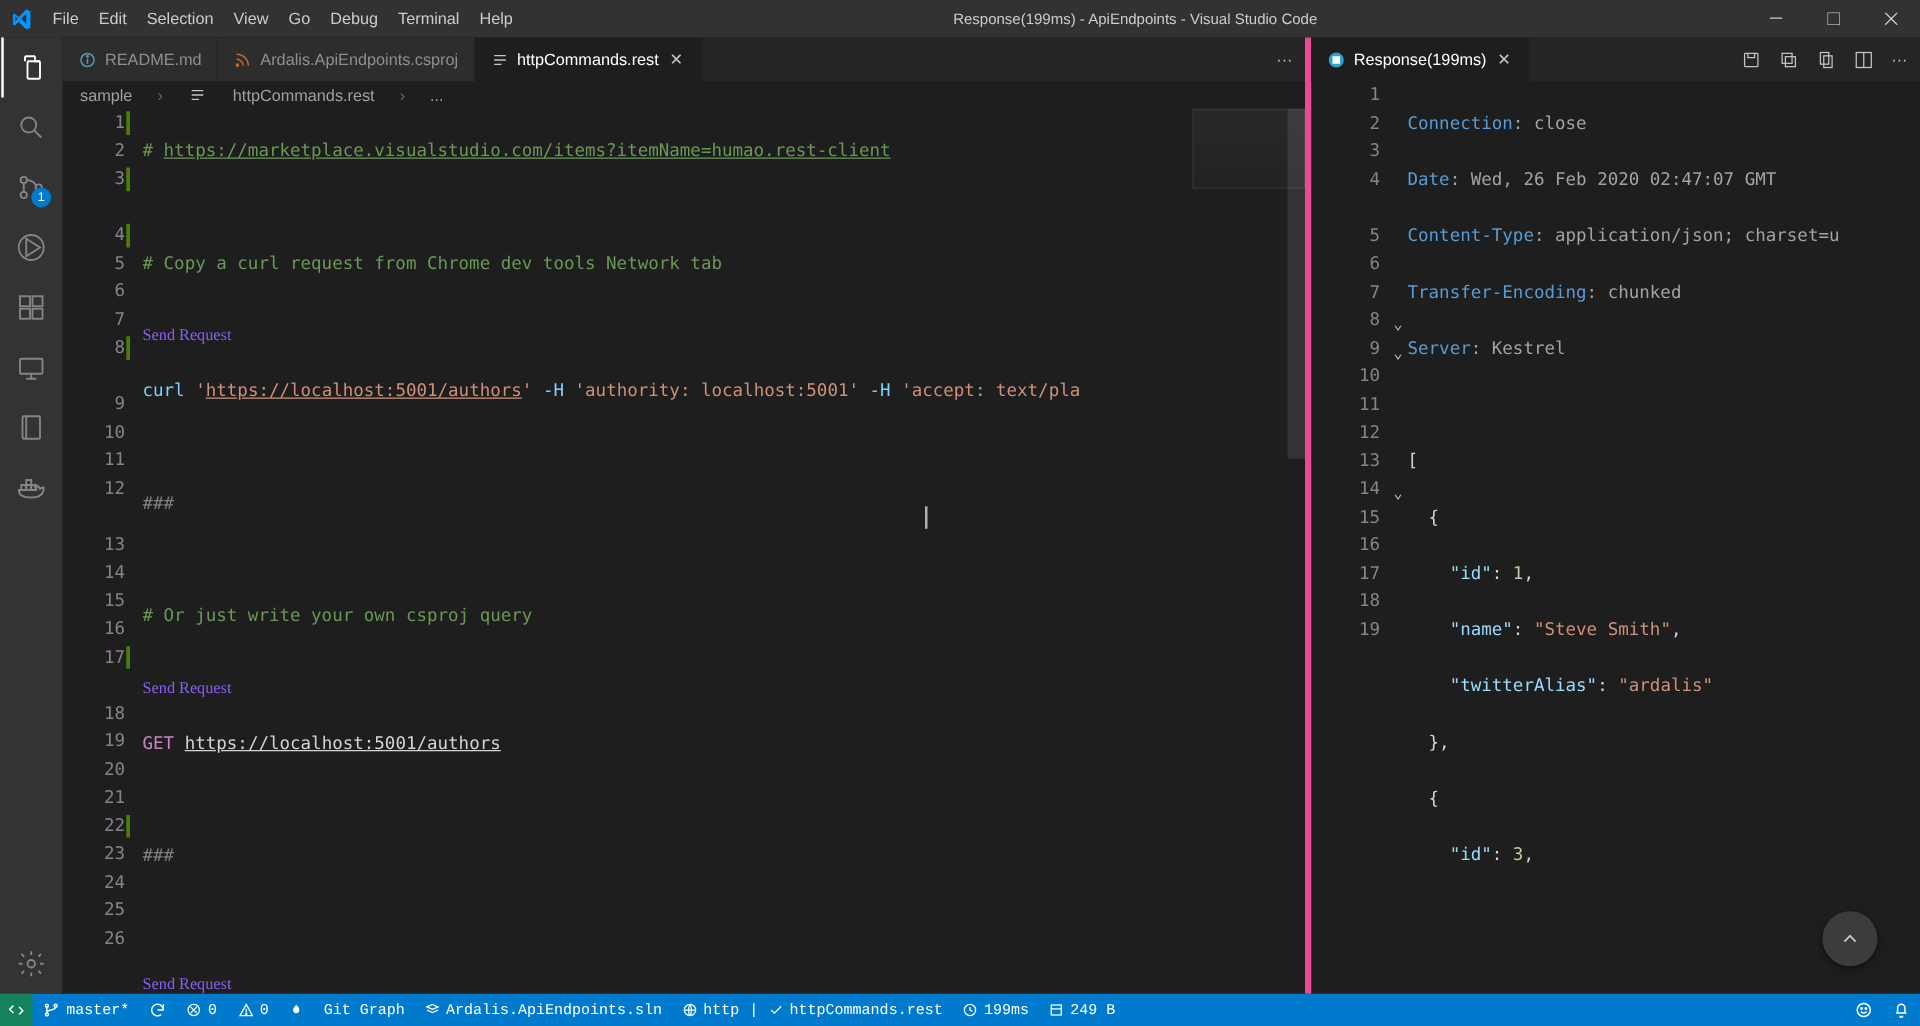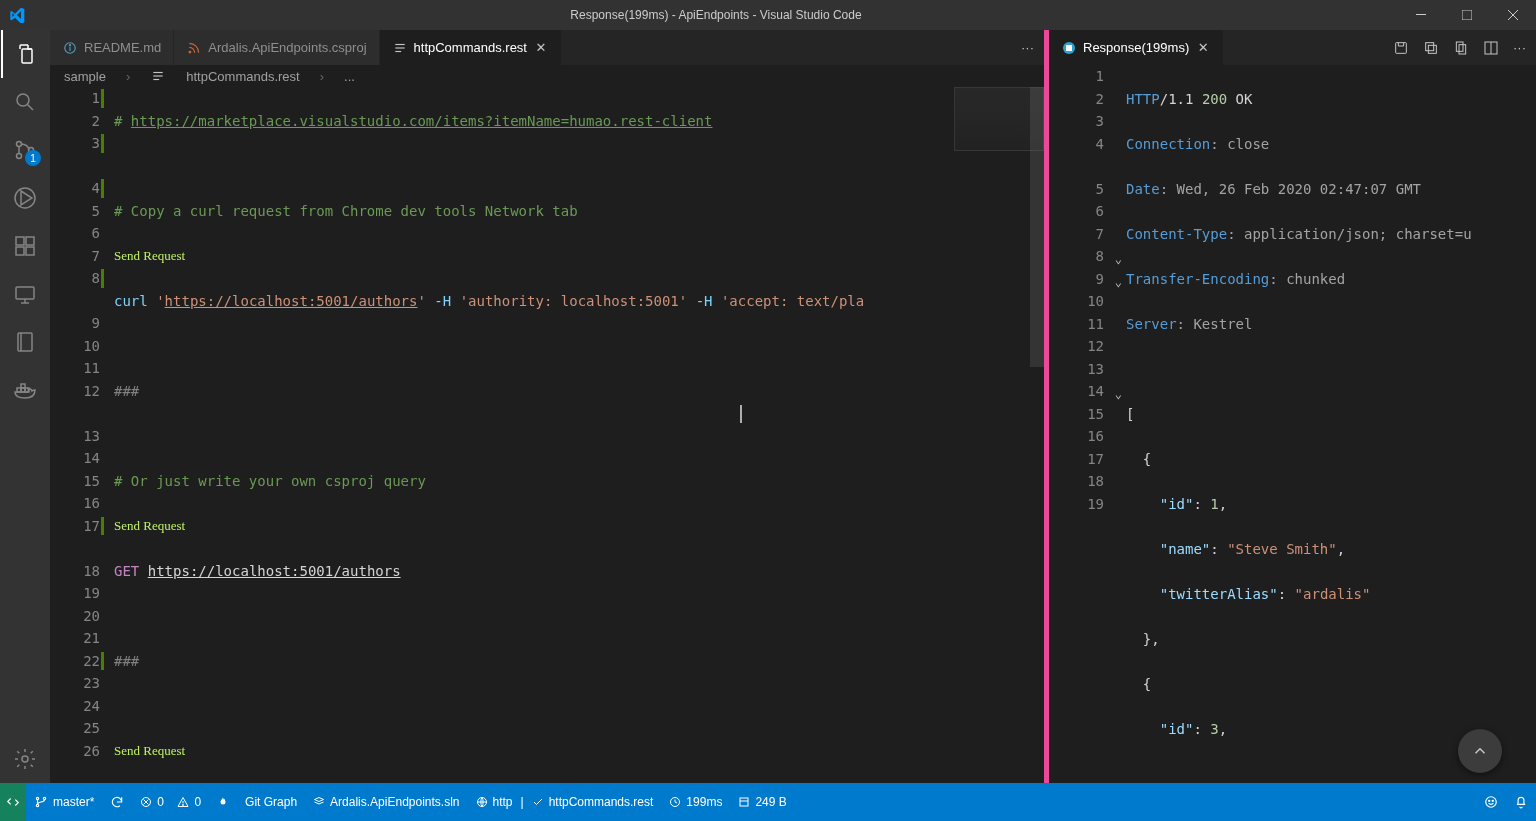--- a/index.html
+++ b/index.html
@@ -62,21 +62,21 @@
   .tabspacer{ flex:1; }
   .tab-actions { display:flex; gap:14px; padding-right:10px; color:#c5c5c5;}
   .breadcrumb { height:22px; display:flex; align-items:center; padding:0 14px; font-size:13px; color:#a0a0a0; gap:20px;}
   .breadcrumb .chev { color:#666; }
   .editor { flex:1; display:flex; font-family: Consolas, monospace; font-size:14px; line-height:22.5px; position:relative; min-height:0;}
   .gutter { width:50px; text-align:right; color:var(--linenum); padding-right:14px; user-select:none; position:relative;}
   .gutter .ln { height:22.5px; position:relative;}
   .gutter .ln.bar::after { content:""; position:absolute; right:-4px; top:2px; bottom:2px; width:3px; background:var(--gutter-green);}
   .code { flex:1; white-space:pre; overflow:hidden; min-width:0;}
   .code .row { height:22.5px; }
-  .send { color:#bef264; font-family:"Segoe UI"; font-size:13px; }
+  .send { color:#8b5cf6; font-family:"Segoe UI"; font-size:13px;margin-top:12px; }
   .c-comment { color:var(--green);}
   .c-url { text-decoration:underline; color:var(--green);}
   .c-urlw { text-decoration:underline; color:#d4d4d4;}
   .c-sep { color:#808080;}
   .c-method { color:var(--method);}
   .c-str { color:var(--orange);}
   .c-punc { color:#7dd3fc;}
   .minimap { position:absolute; right:0; top:0; width:94px; height:100%; background:transparent;}
   .mini-top { position:absolute; right:0; top:0; width:88px; height:62px; background:linear-gradient(#2a2a2a,#232323); opacity:.9; border:1px solid #3a3a3a;}
   .mini-scrollbar { position:absolute; right:0; top:0; width:14px; height:280px; background:rgba(120,120,120,.25);}
@@ -84,41 +84,51 @@
   .r-key { color:var(--json-key);}
   .r-str { color:var(--orange);}
   .r-num { color:var(--json-num);}
   .r-punc { color:#d4d4d4;}
   .r-headerk { color:#569cd6;}
   .r-headerv { color:#a3a3a3;}
   .r-httpver { color:#569cd6;}
   .r-200 { color:#b5cea8;}
   .r-ok { color:#d4d4d4;}
   
-  .statusbar { height:38px; background:var(--statusbar); display:flex; align-items:center; color:#fff; font-size:12px;}
+  .statusbar { height:26px; background:var(--statusbar); display:flex; align-items:center; color:#fff; font-size:12px;font-family:Liberation Mono, monospace;}
   .statusbar .sitem { display:flex; align-items:center; padding:0 8px; gap:5px;}
   .statusbar .sitem.green { background:#16825d; height:100%; padding:0 6px;}
   .statusbar .spacer { flex:1;}
   .scroll-up { position:absolute; right:34px; bottom:48px; width:44px; height:44px; background:#3c3c3c; border-radius:50%; display:flex; align-items:center; justify-content:center; color:#c5c5c5; box-shadow:0 2px 6px rgba(0,0,0,.5);}
   .gutterB { width:55px; text-align:right; color:var(--linenum); padding-right:22px; user-select:none; position:relative;}
   .gutterB .ln { height:22.5px; position:relative;}
   .gutterB .ln .foldc { position:absolute; right:-18px; top:3px; color:#c5c5c5; font-size:12px;}
   svg { display:block; }
 </style>
 </head>
 <body>
 
 <div class="root">
 
   <div class="titlebar">
     <span class="vsicon">
       <svg width="16" height="16" viewBox="0 0 24 24">
           <path fill="#0098ff" d="M23 3l-5-2-9 9-5-4-2 1v12l2 1 5-4 9 9 5-2V3zM5 15V9l3 3-3 3zm13 3l-6-6 6-6v12z"></path>
         </svg>
     </span>
+    <div class="menus">
+      <div>File</div>
+      <div>Edit</div>
+      <div>Selection</div>
+      <div>View</div>
+      <div>Go</div>
+      <div>Debug</div>
+      <div>Terminal</div>
+      <div>Help</div>
+    </div>
     <div class="wintitle">Response(199ms) - ApiEndpoints - Visual Studio Code</div>
     <div class="wincontrols">
       <div class="winbtn">
           <svg width="10" height="10">
             <rect y="4" width="10" height="1" fill="#ccc"></rect>
           </svg>
         </div>
       <div class="winbtn">
           <svg width="10" height="10">
             <rect x="0" y="0" width="10" height="10" fill="none" stroke="#ccc"></rect>
@@ -389,21 +399,20 @@
               <div class="ln">12</div>
               <div class="ln">13</div>
               <div class="ln">14<span class="foldc">⌄</span></div>
               <div class="ln">15</div>
               <div class="ln">16</div>
               <div class="ln">17</div>
               <div class="ln">18</div>
               <div class="ln">19</div>
           </div>
           <div class="code">
-<div class="row"><span class="r-httpver">HTTP</span><span class="r-punc">/1.1 </span><span class="r-200">200</span><span class="r-ok"> OK</span></div>
 <div class="row"><span class="r-headerk">Connection</span><span class="r-headerv">: close</span></div>
 <div class="row"><span class="r-headerk">Date</span><span class="r-headerv">: Wed, 26 Feb 2020 02:47:07 GMT</span></div>
 <div class="row"><span class="r-headerk">Content-Type</span><span class="r-headerv">: application/json; charset=u</span></div>
 <div class="row"><span class="r-headerk">Transfer-Encoding</span><span class="r-headerv">: chunked</span></div>
 <div class="row"><span class="r-headerk">Server</span><span class="r-headerv">: Kestrel</span></div>
 <div class="row"></div>
 <div class="row"><span class="r-punc">[</span></div>
 <div class="row"><span class="r-punc">  {</span></div>
 <div class="row">    <span class="r-key">"id"</span><span class="r-punc">: </span><span class="r-num">1</span><span class="r-punc">,</span></div>
 <div class="row">    <span class="r-key">"name"</span><span class="r-punc">: </span><span class="r-str">"Steve Smith"</span><span class="r-punc">,</span></div>

